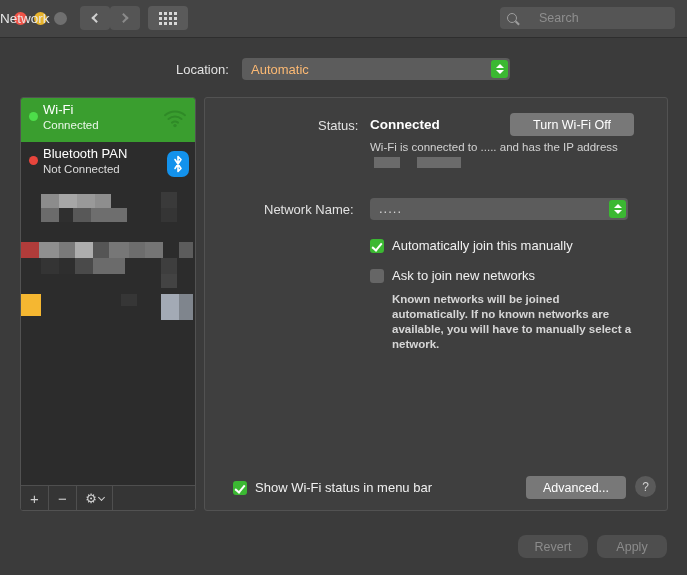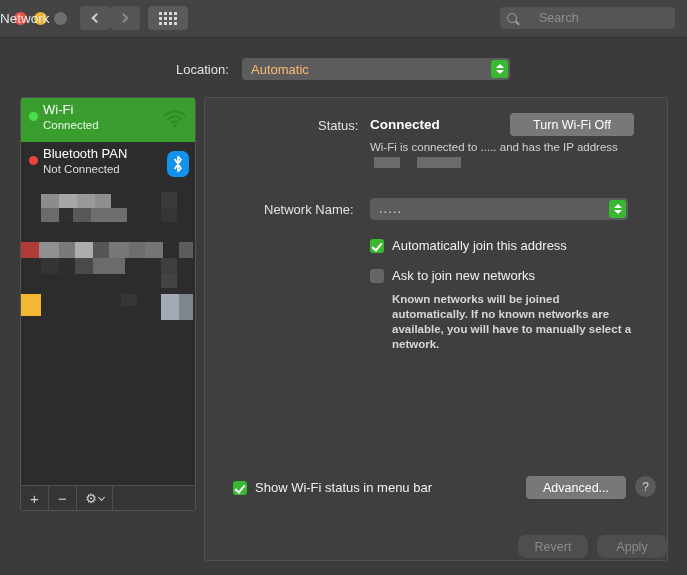--- a/index.html
+++ b/index.html
@@ -242,21 +242,21 @@
     border-bottom: 1.4px solid #cfcfcf;
     transform: rotate(-45deg);
     margin-bottom: 2px;
   }
   #tb-spacer { flex: 1; }
 
   
   #main-panel {
     position: absolute;
     left: 204px; top: 97px;
-    width: 464px; height: 464px;
+    width: 464px; height: 414px;
     background: #3f3f3f;
     border: 1px solid #525252;
     border-radius: 3px;
   }
 
   #status-label {
     position: absolute;
     left: 113px; top: 20px;
     font-size: 13px;
     color: #e2e2e2;
@@ -548,21 +548,21 @@
     <div id="netname-select">
       <span id="netname-value">.....</span>
       <span class="stepper">
         <span class="up"></span>
           <span class="dn"></span>
       </span>
     </div>
 
     <div class="cbrow" id="cb-auto-join">
       <span class="cbox on"></span>
-      <span class="cblabel">Automatically join this address</span>
+      <span class="cblabel">Automatically join this manually</span>
     </div>
 
     <div class="cbrow" id="cb-ask-join">
       <span class="cbox off"></span>
       <span class="cblabel">Ask to join new networks</span>
     </div>
 
     <div id="hint-text">Known networks will be joined automatically. If no known networks are available, you will have to manually select a network.</div>
 
     <div id="cb-show-status">

